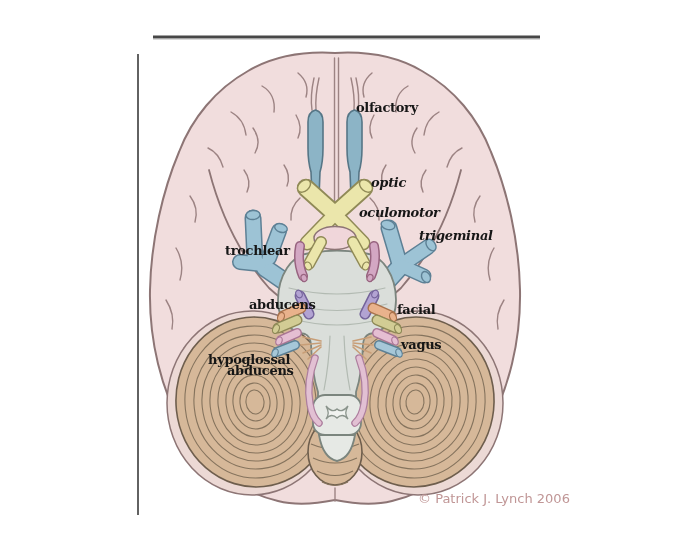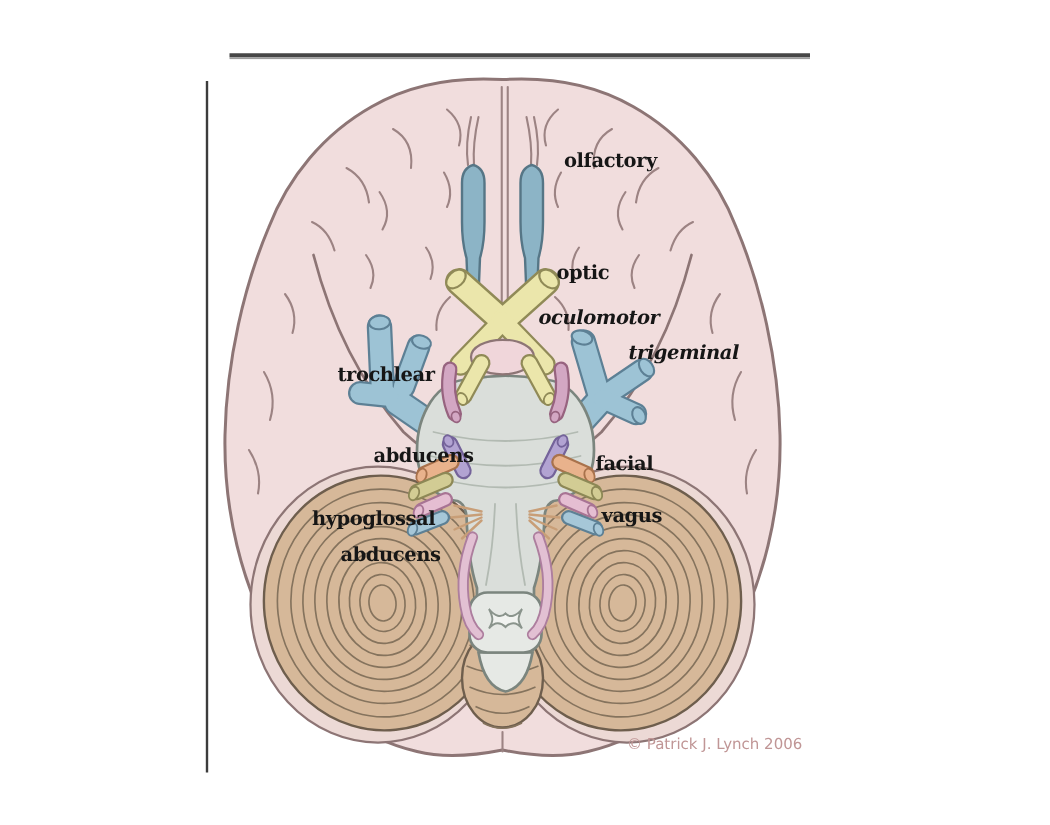--- a/index.html
+++ b/index.html
@@ -39,21 +39,21 @@
   .vagO{stroke:var(--vagusOutline);} .vagF{stroke:var(--vagus);}
   .vagC{fill:var(--vagus);stroke:var(--vagusOutline);stroke-width:1.2;}
   .accO{stroke:var(--accessoryOutline);} .accF{stroke:var(--accessory);}
   .hyp{stroke:var(--hypoglossal);stroke-width:1.6;fill:none;stroke-linecap:round;}
   
   .labels{position:absolute;left:0;top:0;width:700px;height:550px;pointer-events:none;}
   .nerve-label{position:absolute;font-family:"DejaVu Serif","Liberation Serif",serif;
                font-weight:700;font-size:13px;line-height:1;color:var(--labelColor);
                letter-spacing:-0.3px;white-space:nowrap;}
   .credit{position:absolute;left:418px;top:492px;font-family:"DejaVu Sans","Liberation Sans",sans-serif;
-          font-size:10px;line-height:1;color:var(--creditColor);white-space:nowrap;}
+          font-size:13px;line-height:1;color:var(--creditColor);white-space:nowrap;}
 </style>
 </head>
 <body>
 
 <div class="stage">
 
 <svg width="700" height="550" viewBox="0 0 700 550">
 
   <g>
     <rect x="153" y="35.5" width="387" height="2.6" fill="#474747"></rect>
@@ -284,27 +284,27 @@
   <g>
     <path class="ln accO" style="stroke-width:7.5" d="M315,358 Q306,382 310,404 Q312,417 319,423"></path>
     <path class="ln accO" style="stroke-width:7.5" d="M359,358 Q368,382 364,404 Q362,417 355,423"></path>
     <path class="ln accF" style="stroke-width:5" d="M315,358 Q306,382 310,404 Q312,417 319,423"></path>
     <path class="ln accF" style="stroke-width:5" d="M359,358 Q368,382 364,404 Q362,417 355,423"></path>
   </g>
 
 </svg>
 
 <div class="labels">
-      <div class="nerve-label" style="left: 356px; top: 101px; margin-left: 20px;">olfactory</div>
-      <div class="nerve-label" style="left: 371px; top: 176px;">optic</div>
+      <div class="nerve-label" style="left: 356px; top: 101px;">olfactory</div>
+      <div class="nerve-label" style="left: 371px; top: 176px; font-style: italic;">optic</div>
       <div class="nerve-label" style="left: 359px; top: 206px; font-style: italic;">oculomotor</div>
       <div class="nerve-label" style="left: 419px; top: 229px; font-style: italic;">trigeminal</div>
       <div class="nerve-label" style="left: 225px; top: 244px;">trochlear</div>
       <div class="nerve-label" style="left: 237px; top: 298px; margin-left: 12px;">abducens</div>
       <div class="nerve-label" style="left: 397px; top: 303px;">facial</div>
       <div class="nerve-label" style="left: 401px; top: 338px;">vagus</div>
-      <div class="nerve-label" style="left: 208px; top: 340px;">hypoglossal</div>
+      <div class="nerve-label" style="left: 208px; top: 353px;">hypoglossal</div>
       <div class="nerve-label" style="left: 227px; top: 364px;">abducens</div>
     </div>
 
 <div class="credit">© Patrick J. Lynch 2006</div>
 
 </div>
 
 </body></html>

